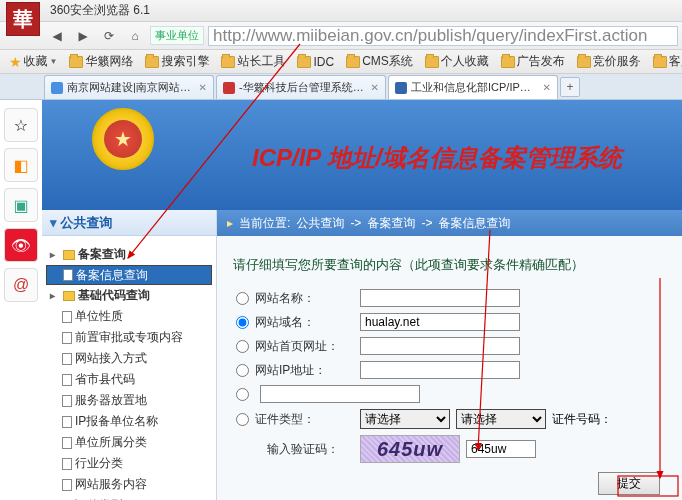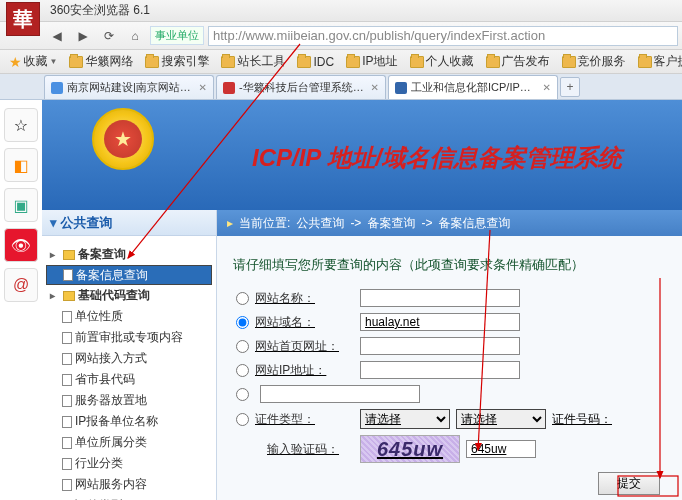--- a/index.html
+++ b/index.html
@@ -7,21 +7,21 @@
 
 
 .titlebar { height: 22px; background: linear-gradient(#f5f5f5,#e8e8e8); border-bottom: 1px solid #d0d0d0; display: flex; align-items: center; padding-left: 4px; }
 .app-logo { width: 34px; height: 34px; background: #b22222; position: absolute; top: 2px; left: 6px; display: flex; align-items: center; justify-content: center; color: #fff; font-size: 20px; font-weight: bold; z-index: 5; border: 1px solid #8b1a1a; }
 .titlebar-text { margin-left: 46px; color: #333; font-size: 12px; }
 
 
 .toolbar { height: 28px; background: linear-gradient(#f8f8f8,#ececec); border-bottom: 1px solid #d0d0d0; display: flex; align-items: center; padding: 0 4px 0 46px; gap: 4px; }
 .tb-btn { width: 22px; height: 20px; border: 1px solid transparent; background: transparent; display: flex; align-items: center; justify-content: center; color: #555; font-size: 12px; cursor: pointer; }
 .tag-btn { font-size: 11px; color: #2a6; border: 1px solid #cde; padding: 1px 4px; background: #f4fff4; }
-.url-input { flex: 1; height: 20px; border: 1px solid #bcd; padding: 0 4px; color: #888; font-size: 13px; background: #fff; }
+.url-input { flex: 1; height: 20px; border: 1px solid #bcd; padding: 0 4px; color: #888; font-size: 17px; background: #fff; }
 
 
 .bookmarks { height: 24px; background: linear-gradient(#f4f4f4,#e8e8e8); border-bottom: 1px solid #d0d0d0; display: flex; align-items: center; padding: 0 4px; gap: 2px; }
 .bm-item { display: flex; align-items: center; gap: 2px; padding: 2px 5px; color: #333; cursor: pointer; font-size: 12px; white-space: nowrap; }
 .bm-icon { width: 14px; height: 12px; background: #eeb84d; border: 1px solid #caa030; border-radius: 1px; position: relative; }
 .bm-icon::before { content: ''; position: absolute; top: -3px; left: 0; width: 6px; height: 3px; background: #eeb84d; border: 1px solid #caa030; border-bottom: none; }
 .star-icon { color: #f5a623; font-size: 14px; }
 
 
 .tabstrip { height: 26px; background: #dfe7f1; border-bottom: 1px solid #b8c8db; display: flex; align-items: flex-end; padding: 0 4px 0 44px; gap: 2px; }
@@ -60,21 +60,21 @@
 .tree-arrow { width: 10px; color: #666; font-size: 10px; }
 .tree-ic { width: 12px; height: 10px; background: #f5c542; border: 1px solid #caa030; flex-shrink: 0; }
 .doc-ic { width: 10px; height: 12px; background: #fff; border: 1px solid #888; flex-shrink: 0; }
 
 
 .main { flex: 1; background: #f6f9fc; position: relative; }
 .breadcrumb { height: 26px; background: linear-gradient(#5a95d8,#4580c6); color: #fff; display: flex; align-items: center; padding: 0 10px; font-size: 12px; gap: 6px; }
 .bc-ic { color: #ffe680; }
 .form-wrap { padding: 20px 16px 12px 16px; }
 .form-title { color: #14532d; font-size: 13px; margin-bottom: 12px; }
-.form-row { display: flex; align-items: center; padding: 3px 0; font-size: 12px; text-decoration: underline; }
+.form-row { display: flex; align-items: center; padding: 3px 0; font-size: 12px; }
 .radio-cell { width: 18px; display: flex; justify-content: center; }
 .label-cell { width: 100px; text-align: left; color: #333; padding-left: 4px; }
 .input-cell { flex: 1; display: flex; align-items: center; gap: 6px; padding-left: 9px; }
 .txt { height: 18px; border: 1px solid #888; padding: 0 4px; font-size: 12px; }
 .txt.w1 { width: 160px; }
 .sel { height: 20px; border: 1px solid #444; font-size: 12px; }
 .captcha-img { width: 100px; height: 28px; background: repeating-linear-gradient(45deg,#d8c8f0,#d8c8f0 2px,#c8b0e8 2px,#c8b0e8 4px); display: flex; align-items: center; justify-content: center; font-size: 20px; font-style: italic; font-weight: bold; color: #3a2a6a; letter-spacing: 1px; border: 1px solid #aaa; }
 .submit-btn { float: right; margin-top: 6px; margin-right: 6px; padding: 2px 18px; background: linear-gradient(#f8f8f8,#e0e0e0); border: 1px solid #888; font-size: 12px; cursor: pointer; }
 
 
@@ -114,21 +114,21 @@
   <div class="bm-item">
       <span class="bm-icon"></span>
       <span>站长工具</span>
     </div>
   <div class="bm-item">
       <span class="bm-icon"></span>
       <span>IDC</span>
     </div>
   <div class="bm-item">
       <span class="bm-icon"></span>
-      <span>IP地址</span>
+      <span>CMS系统</span>
     </div>
   <div class="bm-item">
       <span class="bm-icon"></span>
       <span>个人收藏</span>
     </div>
   <div class="bm-item">
       <span class="bm-icon"></span>
       <span>广告发布</span>
     </div>
   <div class="bm-item">

